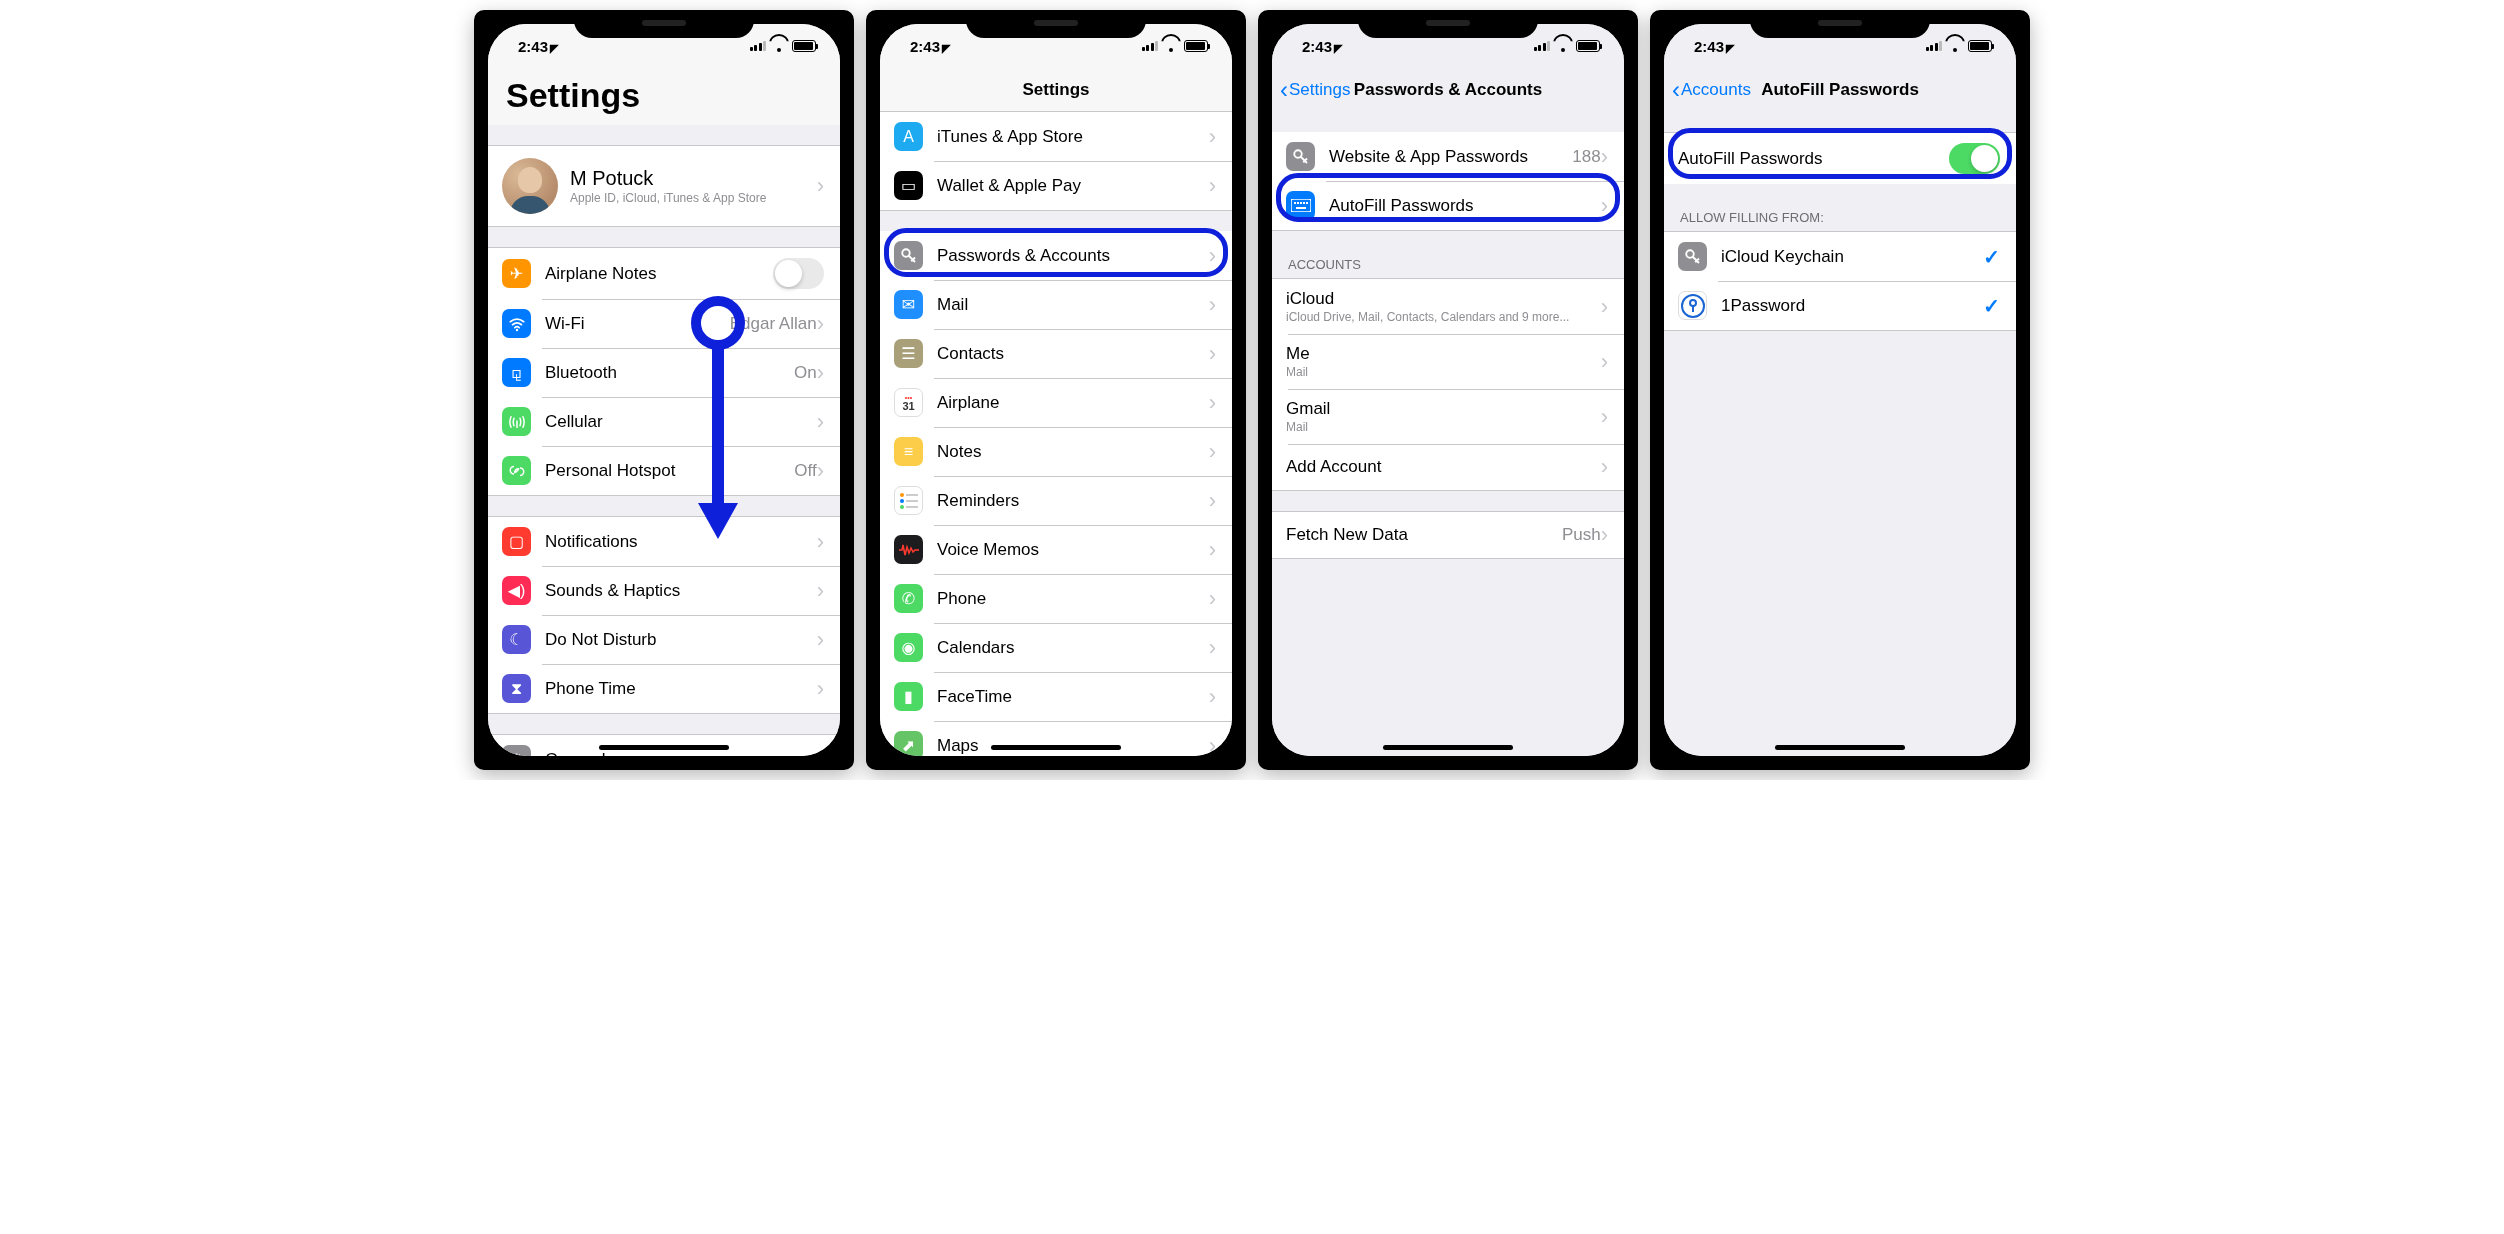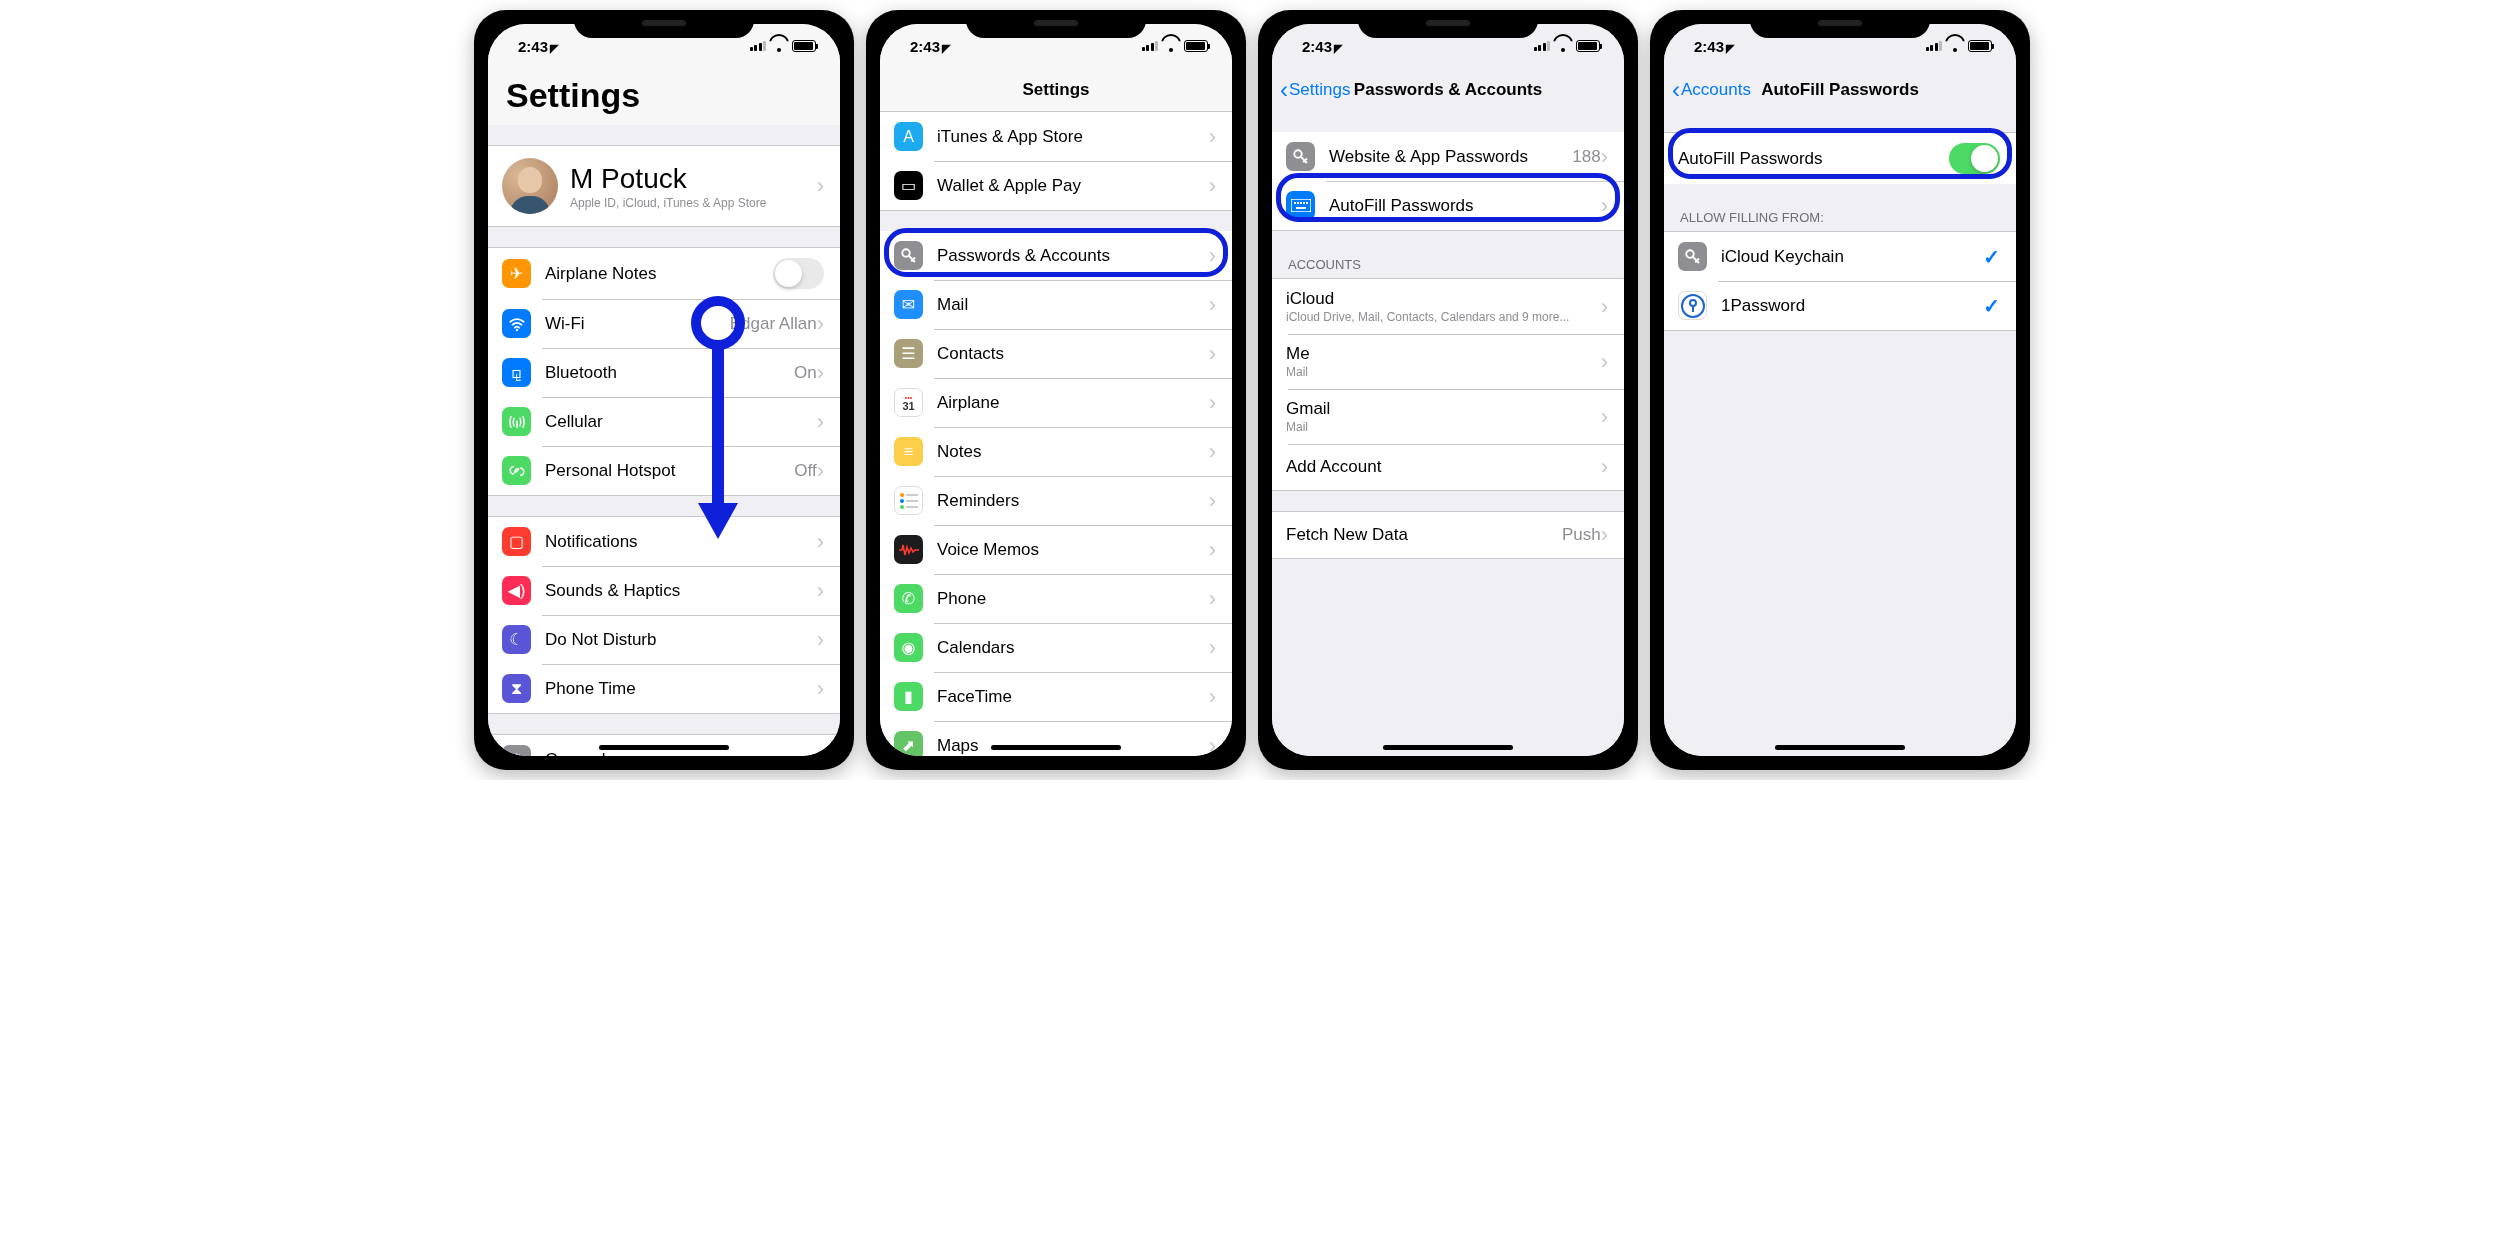--- a/index.html
+++ b/index.html
@@ -1,17 +1,17 @@
 <!DOCTYPE html>
 <html><head>
 <meta charset="utf-8">
 <style>
 * { margin: 0; padding: 0; box-sizing: border-box; font-family: -apple-system, "Helvetica Neue", Helvetica, Arial, sans-serif; -webkit-font-smoothing: antialiased; }
 body { background: #fff; display: flex; gap: 12px; padding: 10px; justify-content: center; }
-.phone { width: 380px; height: 760px; background: #000; border-radius: 32px; padding: 14px; position: relative; box-shadow: 0 6px 20px rgba(0,0,0,.28); }
+.phone { width: 380px; height: 760px; background: #000; border-radius: 10px; padding: 14px; position: relative; box-shadow: 0 6px 20px rgba(0,0,0,.28); }
 .screen { width: 100%; height: 100%; background: #efeff4; border-radius: 38px; overflow: hidden; position: relative; display: flex; flex-direction: column; }
 .notch { position: absolute; top: 0; left: 50%; transform: translateX(-50%); width: 180px; height: 28px; background: #000; border-bottom-left-radius: 18px; border-bottom-right-radius: 18px; z-index: 50; }
 .notch::after { content: ""; position: absolute; top: 10px; left: 50%; transform: translateX(-50%); width: 44px; height: 6px; background: #222; border-radius: 3px; }
 .status { height: 44px; display: flex; align-items: center; justify-content: space-between; padding: 0 24px 0 30px; font-size: 15px; font-weight: 600; background: #f7f7f7; }
 .status.white { background: #efeff4; }
 .status .right { display: flex; gap: 5px; align-items: center; }
 .sig { display: flex; gap: 1.5px; align-items: flex-end; }
 .sig span { width: 3px; background: #000; border-radius: 1px; }
 .sig span:nth-child(1){height:4px}.sig span:nth-child(2){height:6px}.sig span:nth-child(3){height:8px}.sig span:nth-child(4){height:10px;background:#bbb}
 .wifi-i { width: 16px; height: 12px; position: relative; }
@@ -75,21 +75,21 @@
           <span class="wifi-i"></span>
           <span class="batt"></span>
         </span>
     </div>
     <div class="large-title">Settings</div>
     <div class="content">
       <div class="group">
         <div class="row profile-row">
           <div class="avatar"></div>
           <div class="col">
-            <span style="font-size:28px">M Potuck</span>
+            <span style="font-size:20px">M Potuck</span>
             <span class="sub">Apple ID, iCloud, iTunes &amp; App Store</span>
           </div>
           <span class="chev-r">›</span>
         </div>
       </div>
       <div class="group" id="s1g1">
           <div class="row">
             <div class="icon" style="background: rgb(255, 149, 0);">
               <span style="color:#fff">✈</span>
             </div>

